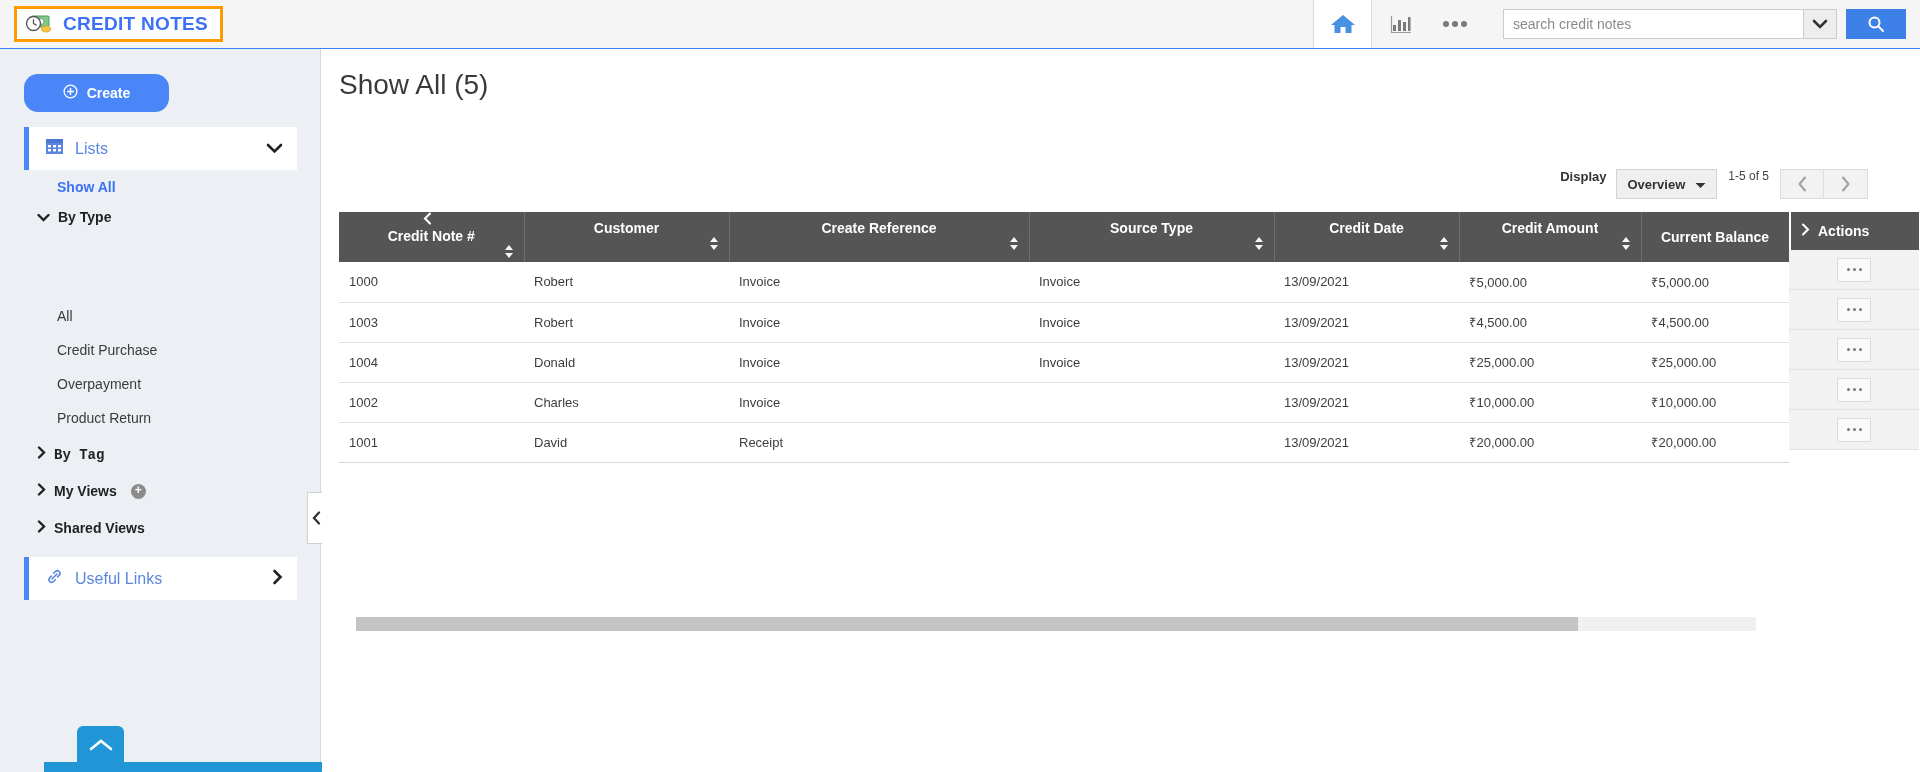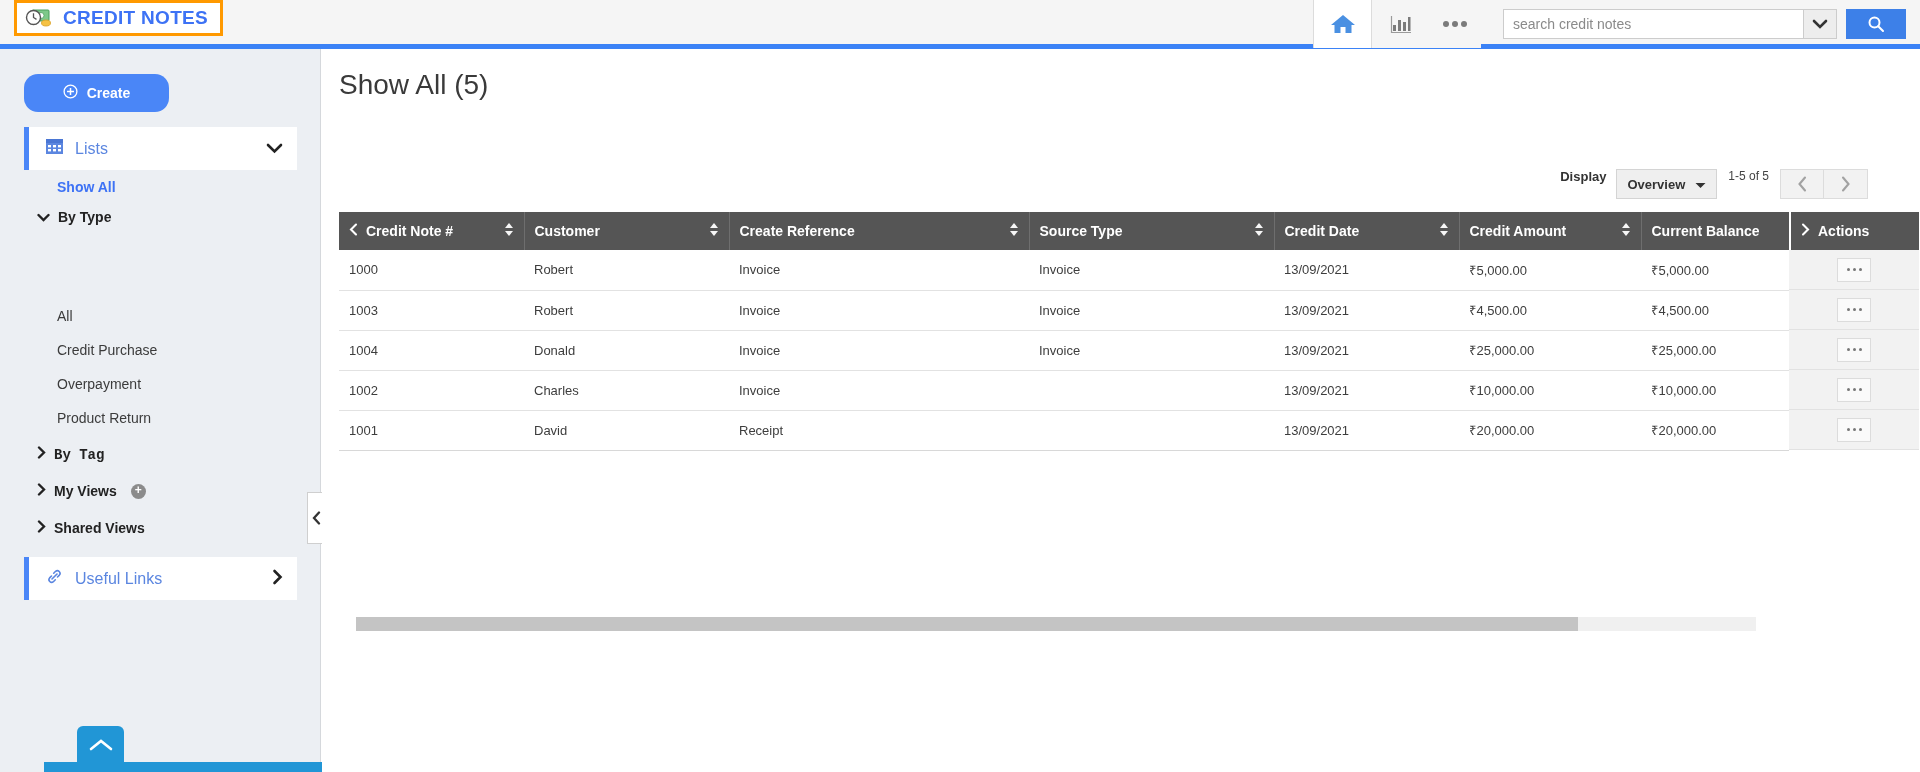--- a/index.html
+++ b/index.html
@@ -9,22 +9,22 @@
     font-family: "Liberation Sans", sans-serif;
     background: #ffffff;
     overflow: hidden;
   }
 
   
   .topbar {
     position: absolute; top: 0; left: 0;
     width: 1920px; height: 49px;
     background: #f5f5f5;
-    border-bottom: 5px solid #3b82f6;
-    display: flex; 
+    border-bottom: 1px solid #3b82f6;
+    display: flex; align-items: center;
   }
   .logo-box {
     margin-left: 14px;
     height: 36px;
     border: 3px solid #ff9900;
     background: #ffffff;
     display: flex; align-items: center;
     padding: 0 12px 0 8px;
     gap: 8px;
   }
@@ -168,21 +168,21 @@
   table.grid { border-collapse: collapse; width: 1450px; table-layout: fixed; }
   table.grid thead th {
     background: #555555; color: #ffffff;
     font-size: 14px; font-weight: bold;
     text-align: left; height: 38px;
     padding: 0 10px;
     border-right: 1px solid #6e6e6e;
     white-space: nowrap; overflow: hidden;
     position: relative;
   }
-  th .th-inner { display: flex; align-items: center; }
+  th .th-inner { display: flex; align-items: center; flex-direction: column; }
   th .th-label { overflow: hidden; text-overflow: clip; white-space: nowrap; }
   th .sorter { margin-left: auto; padding-left: 8px; opacity: .95; }
   th .lead-chev { margin-right: 8px; }
   table.grid tbody td {
     font-size: 13px; color: #3d3d3d;
     height: 40px; padding: 0 10px;
     border-bottom: 1px solid #e2e2e2;
     background: #ffffff;
     white-space: nowrap; overflow: hidden;
   }

